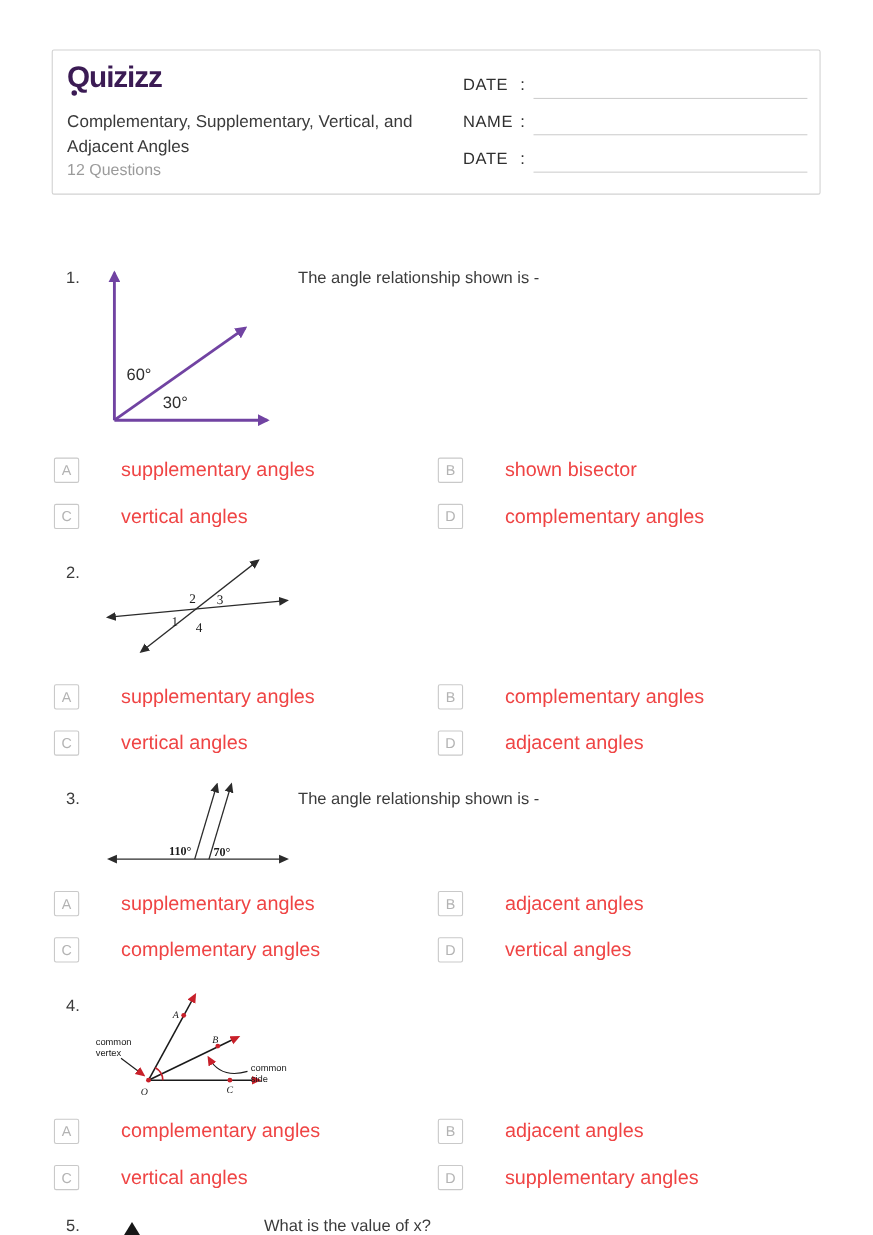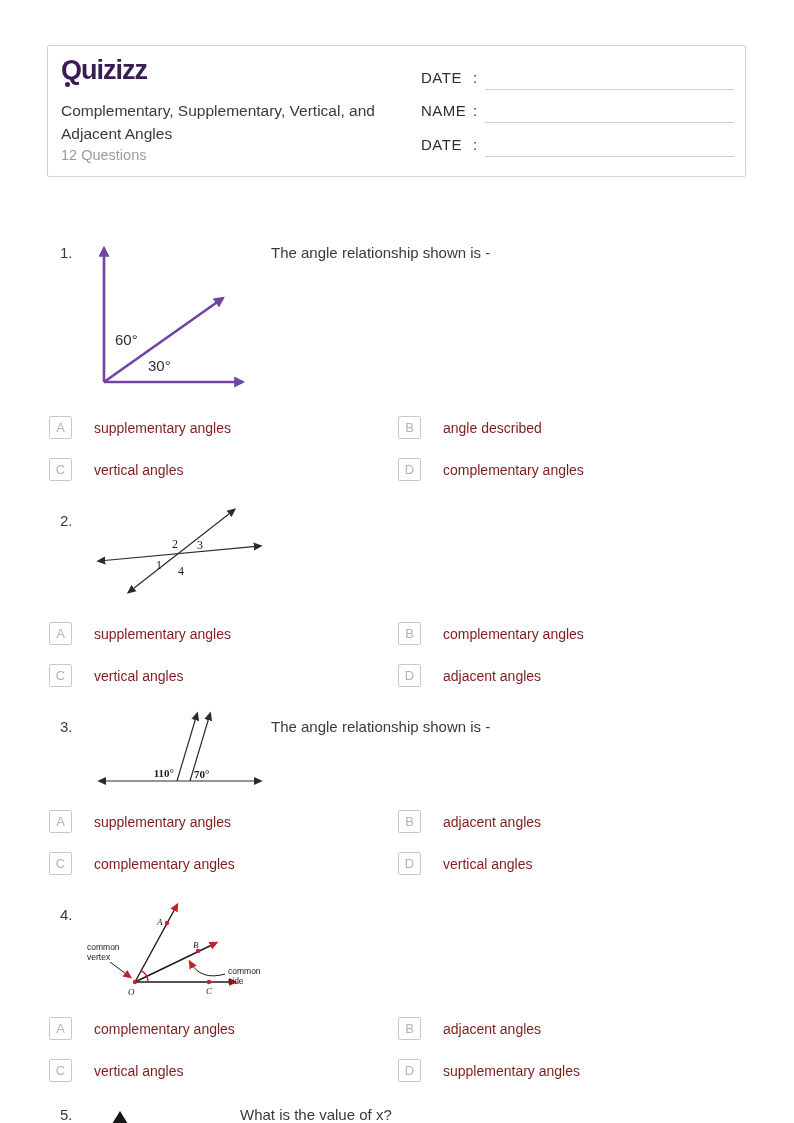--- a/index.html
+++ b/index.html
@@ -26,21 +26,21 @@
   
   .qnum{position:absolute;left:60px;font-size:15px;color:#3b3b3b;}
   .qprompt{position:absolute;left:271px;font-size:15px;color:#3b3b3b;}
   .diagram{position:absolute;}
   .opt{position:absolute;display:flex;align-items:center;}
   .optbox{
     width:23px;height:23px;border:1px solid #c9c9c9;border-radius:2px;box-sizing:border-box;
     display:flex;align-items:center;justify-content:center;
     font-size:13px;color:#b3b3b3;background:#fff;
   }
-  .opttext{margin-left:22px;font-size:14px;color:#7f1d1d;}
+  .opttext{margin-left:38px;font-size:18px;color:#ef4444;}
   .col1{left:49px;} .col2{left:398px;}
   .q5-tri{
     position:absolute;left:112px;top:1111px;width:0;height:0;
     border-left:8px solid transparent;border-right:8px solid transparent;
     border-bottom:13px solid #161616;
   }
   svg text{font-family:"Liberation Sans",sans-serif;}
   svg .serif{font-family:"Liberation Serif",serif;}
   .hiddefs{position:absolute;width:0;height:0;overflow:hidden;}
 </style>
@@ -95,21 +95,21 @@
     <line x1="9" y1="146" x2="148" y2="146" stroke="#7143a2" stroke-width="2.6" marker-end="url(#arrPurple)"></line>
     <text x="20" y="109" font-size="15" fill="#2f2f2f">60°</text>
     <text x="53" y="135" font-size="15" fill="#2f2f2f">30°</text>
   </svg>
   <div class="opt col1" style="top:416px">
     <span class="optbox">A</span>
     <span class="opttext">supplementary angles</span>
   </div>
   <div class="opt col2" style="top:416px">
     <span class="optbox">B</span>
-    <span class="opttext">angle described</span>
+    <span class="opttext">shown bisector</span>
   </div>
   <div class="opt col1" style="top:458px">
     <span class="optbox">C</span>
     <span class="opttext">vertical angles</span>
   </div>
   <div class="opt col2" style="top:458px">
     <span class="optbox">D</span>
     <span class="opttext">complementary angles</span>
   </div>
 

